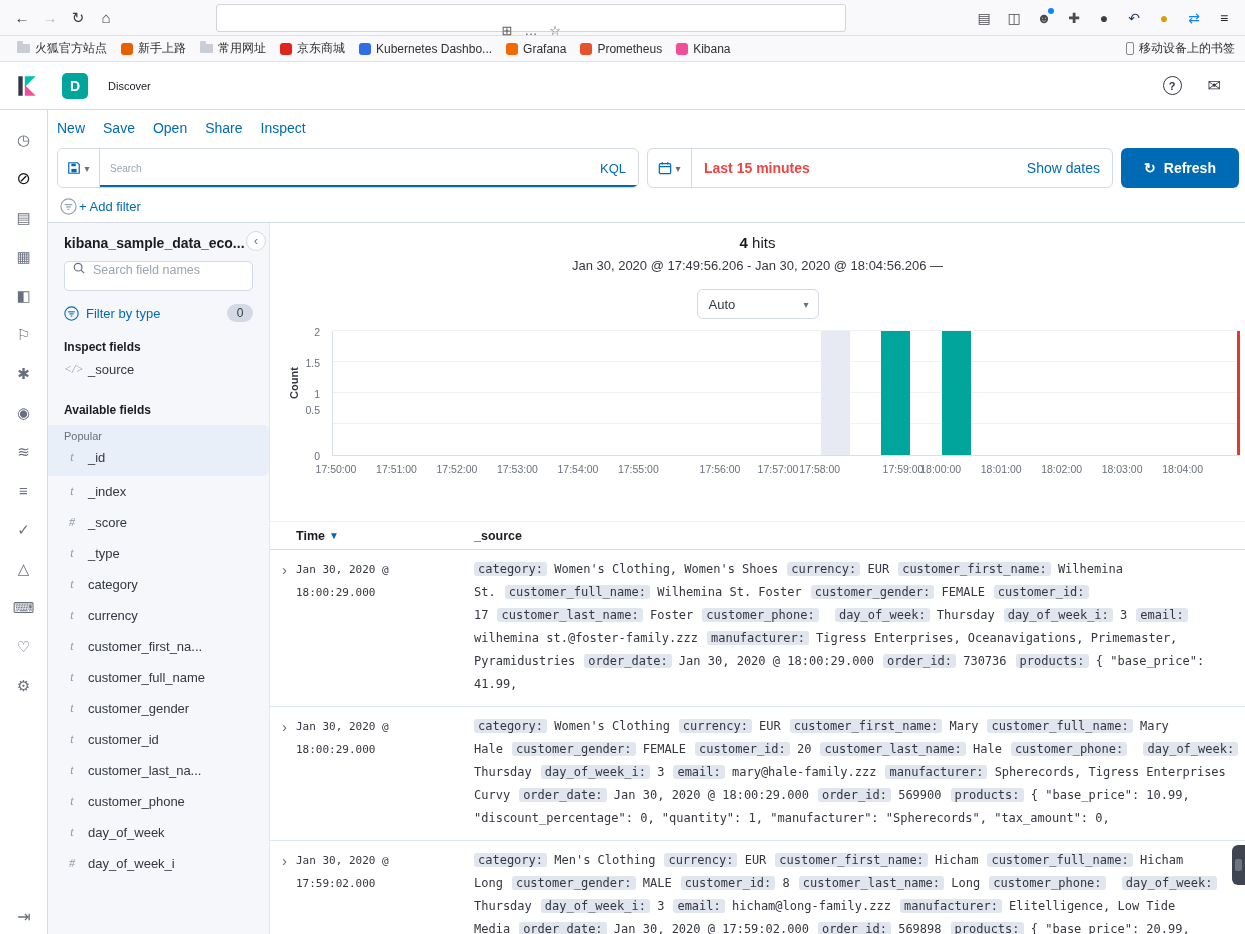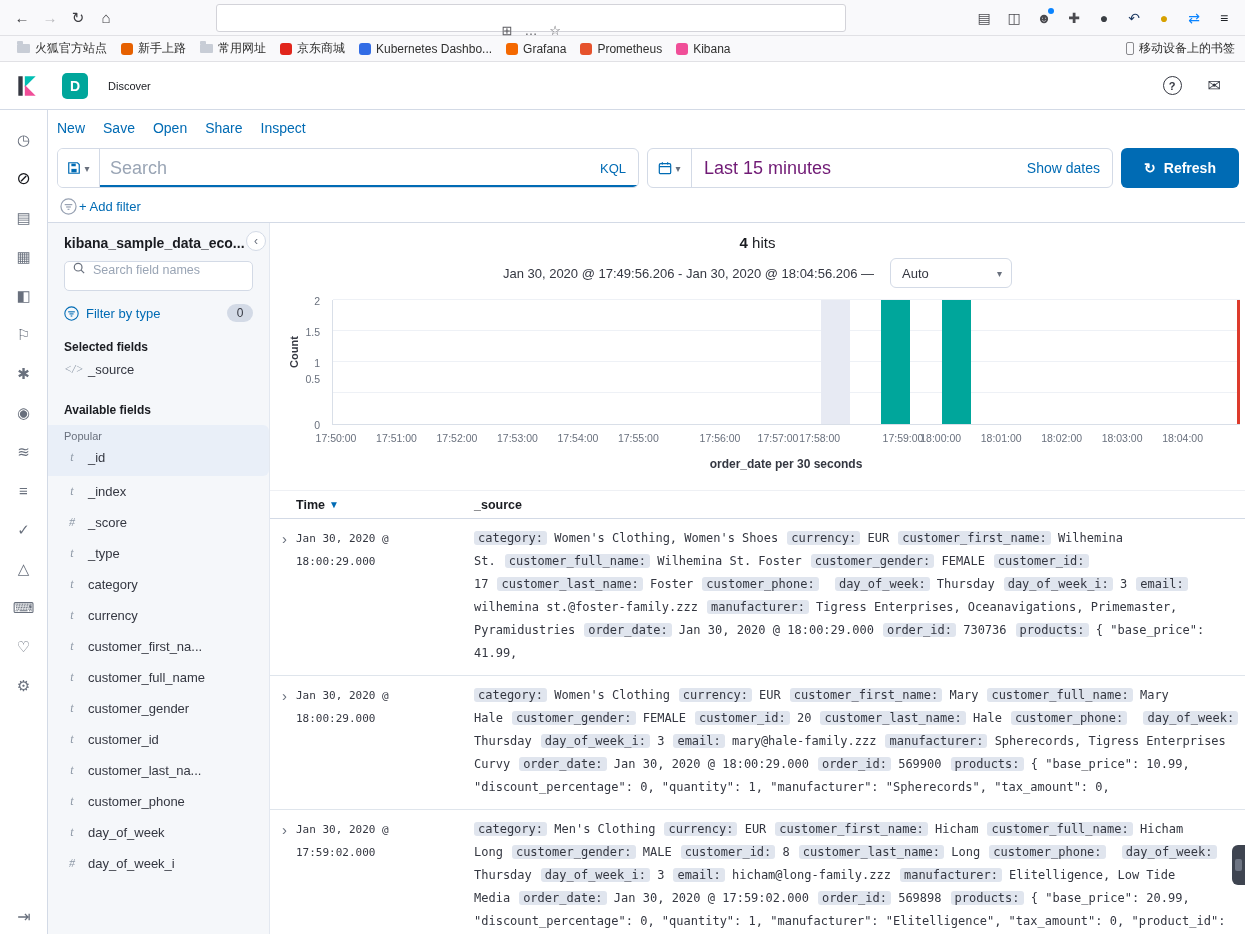--- a/index.html
+++ b/index.html
@@ -52,26 +52,26 @@
   .k-main{flex:1;min-width:0;display:flex;flex-direction:column;}
 
   .menu-row{height:36px;display:flex;align-items:center;gap:18px;padding:0 9px;font-size:14px;}
   .menu-link{color:#006bb4;}
 
   .query-bar{height:44px;display:flex;align-items:center;gap:8px;padding:0 6px 0 9px;}
   .qgroup{flex:none;width:582px;height:40px;display:flex;align-items:stretch;border:1px solid #d3dae6;border-radius:6px;background:#fff;overflow:hidden;}
   .save-btn{width:42px;border-right:1px solid #d3dae6;display:flex;align-items:center;justify-content:center;gap:3px;background:#fff;}
   .chev{font-size:10px;color:#69707d;}
   .search-field-wrap{flex:1;display:flex;align-items:center;box-shadow:inset 0 -2px 0 #006bb4;}
-  .search-input{flex:1;border:none;outline:none;font-size:18px;color:#0f172a;padding:0 10px;font-family:"Liberation Sans",sans-serif;background:transparent;}
+  .search-input{flex:1;border:none;outline:none;font-size:10px;color:#0f172a;padding:0 10px;font-family:"Liberation Sans",sans-serif;background:transparent;}
   .search-input::placeholder{color:#9aa5b5;}
   .kql{padding:0 12px;font-size:13px;color:#006bb4;display:flex;align-items:center;}
   .dategroup{flex:1;height:40px;display:flex;align-items:center;border:1px solid #d3dae6;border-radius:6px;background:#fff;overflow:hidden;}
   .date-btn{width:44px;height:100%;border-right:1px solid #d3dae6;display:flex;align-items:center;justify-content:center;gap:3px;}
-  .time-text{padding:0 12px;font-size:18px;color:#701a75;}
+  .time-text{padding:0 12px;font-size:14px;color:#ef4444;font-weight:bold;}
   .show-dates{margin-left:auto;padding:0 12px;font-size:14px;color:#006bb4;}
   .refresh-btn{flex:none;width:118px;height:40px;background:#006bb4;border:none;border-radius:6px;color:#fff;font-size:14px;font-weight:600;
                display:flex;align-items:center;justify-content:center;gap:8px;font-family:"Liberation Sans",sans-serif;}
   .refresh-ic{font-size:14px;}
 
   .filter-row{height:33px;display:flex;align-items:center;gap:2px;padding:0 12px;border-bottom:1px solid #d3dae6;}
   .add-filter{color:#006bb4;font-size:13px;}
 
   .content{flex:1;min-height:0;display:flex;}
 
@@ -89,21 +89,21 @@
   .fp-heading{margin-top:18px;font-size:12px;font-weight:700;color:#1a1c21;}
   .fitem{display:flex;align-items:center;gap:8px;height:31px;font-size:13px;color:#343741;}
   .fglyph{width:16px;flex:none;text-align:center;font:italic 12px "Liberation Serif",serif;color:#8d98a6;}
   .popular-block{margin:8px -16px 0 -16px;padding:5px 16px 3px 16px;background:#e9eff8;border-radius:0 6px 6px 0;}
   .popular-label{font-size:11px;color:#69707d;}
 
   
   .discover-main{flex:1;min-width:0;background:#fff;display:flex;flex-direction:column;}
   .hits-row{margin-top:11px;text-align:center;font-size:15px;color:#1a1c21;}
   .hits-num{font-weight:700;}
-  .subtitle-row{margin-top:7px;display:flex;align-items:center;justify-content:center;gap:16px;font-size:13px;color:#343741;}
+  .subtitle-row{margin-top:7px;display:flex;align-items:center;justify-content:center;gap:16px;font-size:13px;color:#343741;flex-direction:column;}
   .interval-select{width:122px;height:30px;border:1px solid #d3dae6;border-radius:6px;background:#fff;display:flex;align-items:center;
                    padding:0 9px 0 11px;font-size:13px;color:#343741;}
   .interval-select .chev{margin-left:auto;}
 
   .chart{position:relative;margin-top:6px;height:192px;flex:none;}
   .count-label{position:absolute;left:2px;top:52px;transform:rotate(-90deg);transform-origin:center;font-size:11px;font-weight:700;color:#343741;width:44px;text-align:center;}
   .yticks{position:absolute;left:0;top:6px;width:54px;height:125px;}
   .ytick{position:absolute;right:4px;font-size:10.5px;color:#69707d;}
   .chart-area{position:absolute;left:62px;right:5px;top:6px;height:125px;border-left:1px solid #d9dfe8;border-bottom:1px solid #d9dfe8;}
   .gridline{position:absolute;left:0;right:0;height:1px;background:#eef1f6;}
@@ -315,21 +315,21 @@
           <div class="filter-type-row">
             <svg width="15" height="15" viewBox="0 0 18 18">
                 <circle cx="9" cy="9" r="8" fill="none" stroke="#006bb4" stroke-width="1.3"></circle>
                 <line x1="5" y1="7" x2="13" y2="7" stroke="#006bb4" stroke-width="1.3"></line>
                 <line x1="6.5" y1="9.5" x2="11.5" y2="9.5" stroke="#006bb4" stroke-width="1.3"></line>
                 <line x1="8" y1="12" x2="10" y2="12" stroke="#006bb4" stroke-width="1.3"></line>
               </svg>
             <span>Filter by type</span>
             <span class="count-pill">0</span>
           </div>
-          <div class="fp-heading">Selected fields</div>
+          <div class="fp-heading">Inspect fields</div>
           <div id="selected-fields">
               <div class="fitem">
                 <span class="fglyph">&lt;/&gt;</span>
                 <span>_source</span>
               </div>
             </div>
           <div class="fp-heading">Available fields</div>
           <div class="popular-block">
             <div class="popular-label">Popular</div>
             <div id="popular-fields">
@@ -437,21 +437,20 @@
                 <div class="xtick" style="left: 388px;">17:56:00</div>
                 <div class="xtick" style="left: 446px;">17:57:00</div>
                 <div class="xtick" style="left: 487.764px;">17:58:00</div>
                 <div class="xtick" style="left: 571px;">17:59:00</div>
                 <div class="xtick" style="left: 608.698px;">18:00:00</div>
                 <div class="xtick" style="left: 669.164px;">18:01:00</div>
                 <div class="xtick" style="left: 729.631px;">18:02:00</div>
                 <div class="xtick" style="left: 790.098px;">18:03:00</div>
                 <div class="xtick" style="left: 850.564px;">18:04:00</div>
               </div>
-            <div class="chart-title">order_date per 30 seconds</div>
           </div>
 
           <div class="doc-table">
             <div class="doc-head">
               <span class="head-spacer"></span>
               <span class="h-time">
                 <span>Time</span>
                 <span class="sort-arrow">▼</span>
               </span>
               <span class="h-source">_source</span>

